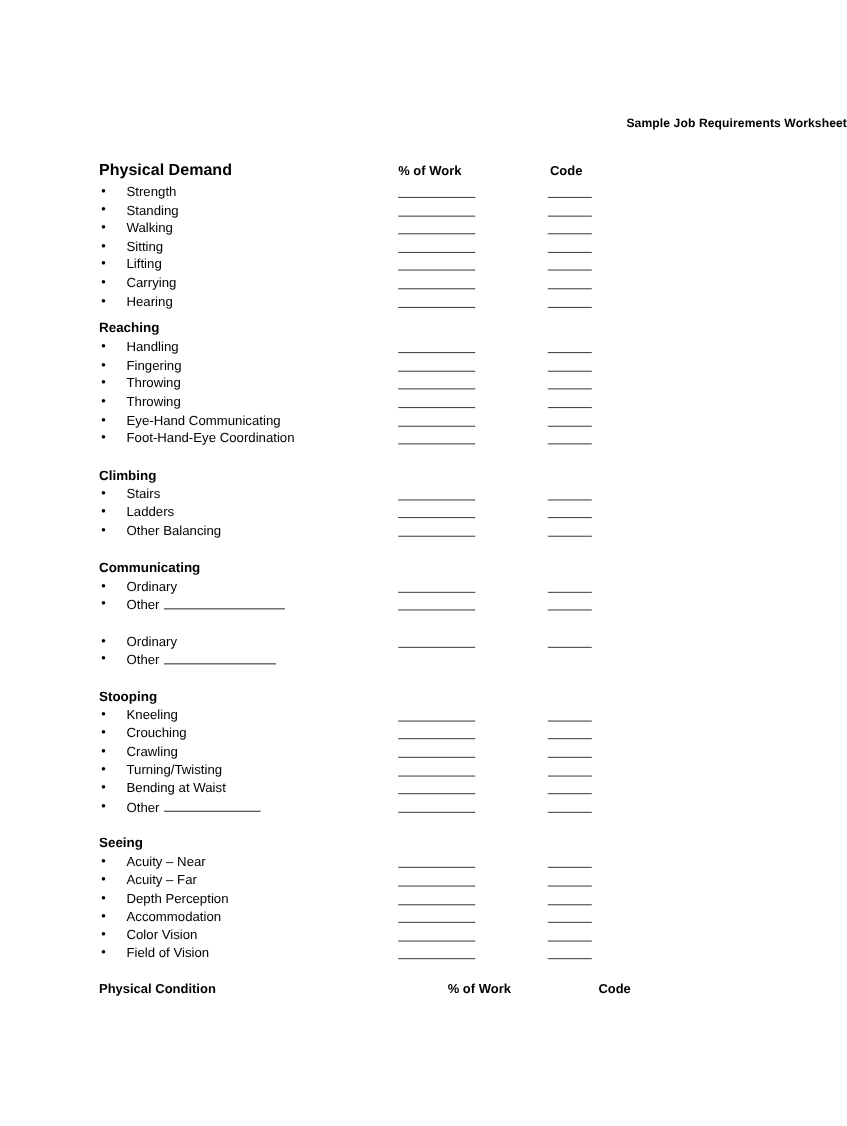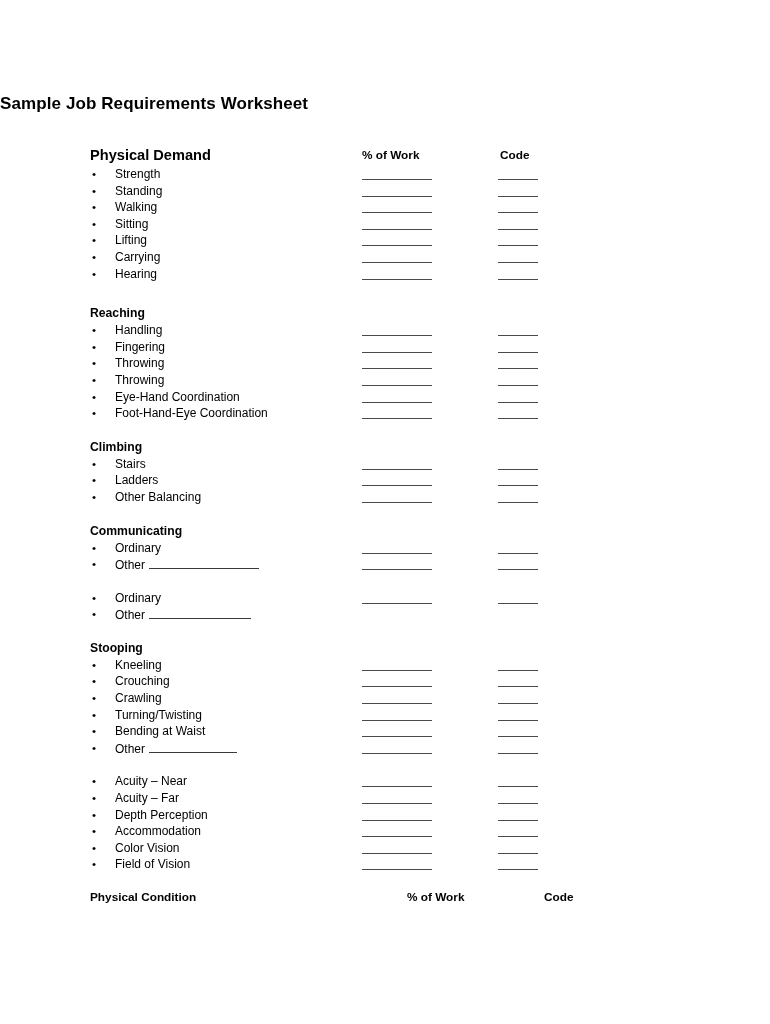--- a/index.html
+++ b/index.html
@@ -18,25 +18,25 @@
 
   .page {
     position: relative;
     width: 770px;
     height: 1024px;
     box-sizing: border-box;
   }
 
   .doc-title {
     position: absolute;
-    top: 94px;
+    top: 106px;
     left: 0;
     width: 770px;
-    text-align: left;
-    font-size: 17px;
+    text-align: right;
+    font-size: 11px;
     font-weight: bold;
     letter-spacing: 0.1px;
   }
 
   .content {
     position: absolute;
     top: 146px;
     left: 90px;
     width: 620px;
   }
@@ -101,21 +101,21 @@
   .section-head.big {
     font-size: 14.6px;
     height: 20px;
     line-height: 19px;
   }
 
   .section {
     margin-bottom: 17px;
   }
   .section:first-child {
-    margin-bottom: 23px;
+    margin-bottom: 8px;
   }
 
   
   .col-head {
     position: absolute;
     top: 0;
     font-size: 11.8px;
     font-weight: bold;
     white-space: nowrap;
   }
@@ -224,21 +224,21 @@
             <span class="code-rule"></span>
           </div>
           <div class="row">
             <span class="bullet">•</span>
             <span class="item-text">Throwing</span>
             <span class="pct-rule"></span>
             <span class="code-rule"></span>
           </div>
           <div class="row">
             <span class="bullet">•</span>
-            <span class="item-text">Eye-Hand Coordination</span>
+            <span class="item-text">Eye-Hand Communicating</span>
             <span class="pct-rule"></span>
             <span class="code-rule"></span>
           </div>
           <div class="row">
             <span class="bullet">•</span>
             <span class="item-text">Foot-Hand-Eye Coordination</span>
             <span class="pct-rule"></span>
             <span class="code-rule"></span>
           </div>
         </div>
@@ -323,20 +323,21 @@
             <span class="code-rule"></span>
           </div>
           <div class="row">
             <span class="bullet">•</span>
             <span class="item-text">Other<span class="inline-rule" style="width: 88px;"></span></span>
             <span class="pct-rule"></span>
             <span class="code-rule"></span>
           </div>
         </div>
         <div class="section">
+          <div class="section-head">Seeing</div>
           <div class="row">
             <span class="bullet">•</span>
             <span class="item-text">Acuity – Near</span>
             <span class="pct-rule"></span>
             <span class="code-rule"></span>
           </div>
           <div class="row">
             <span class="bullet">•</span>
             <span class="item-text">Acuity – Far</span>
             <span class="pct-rule"></span>

